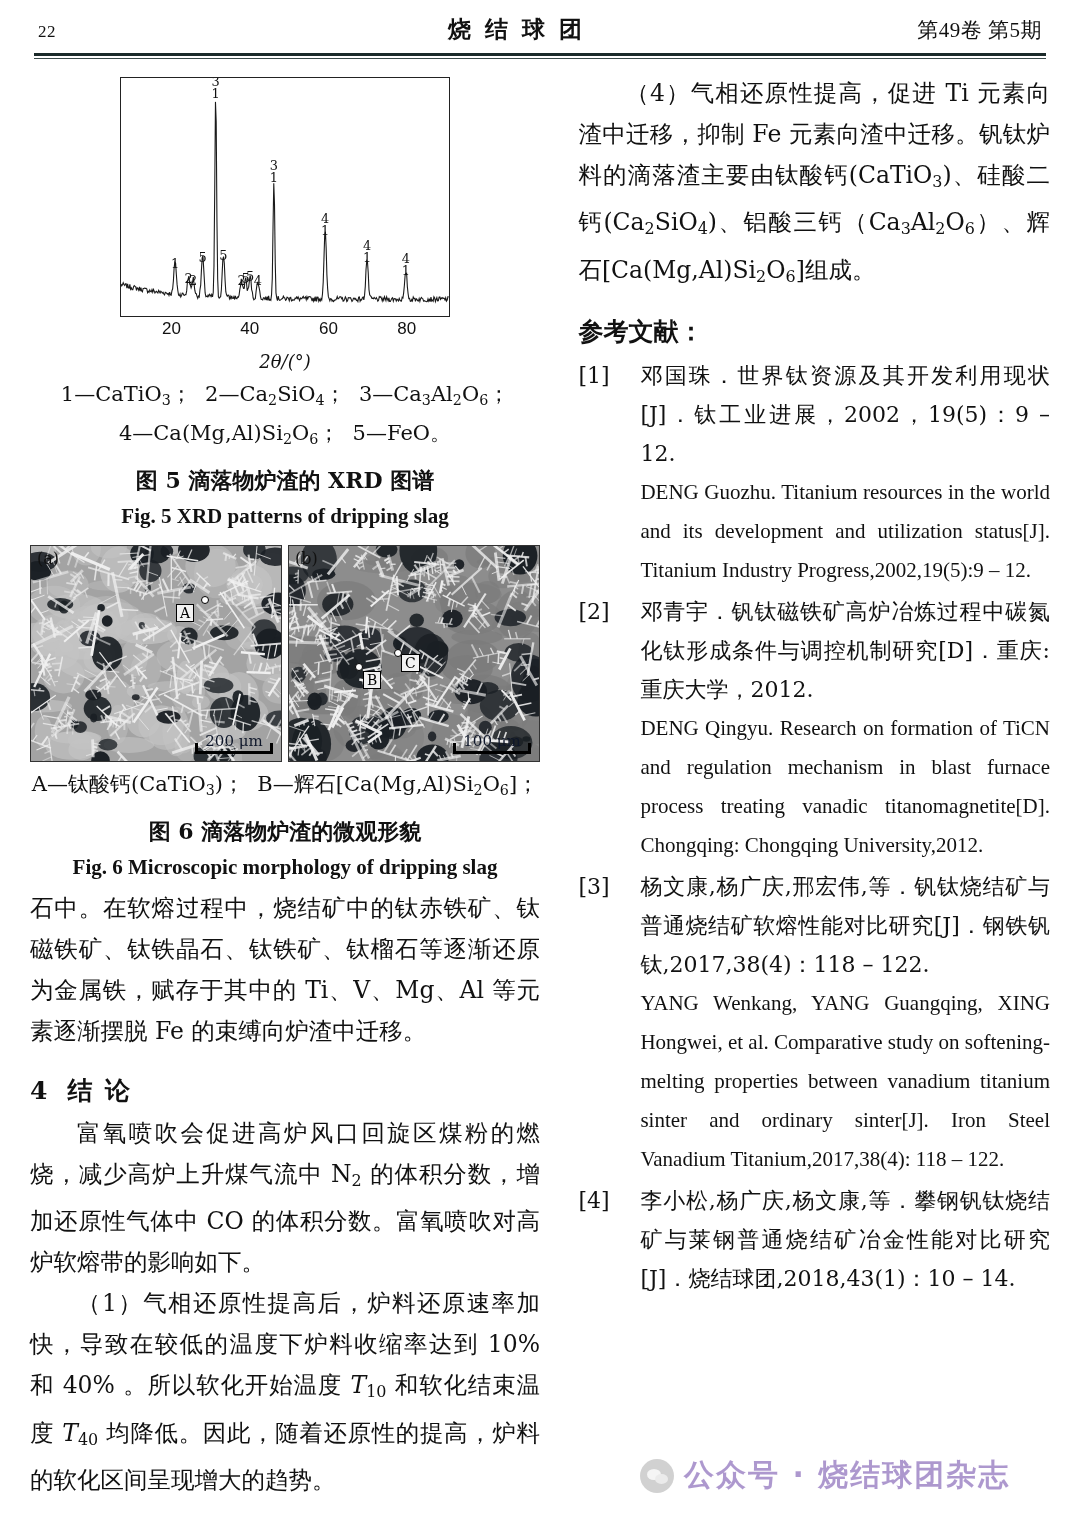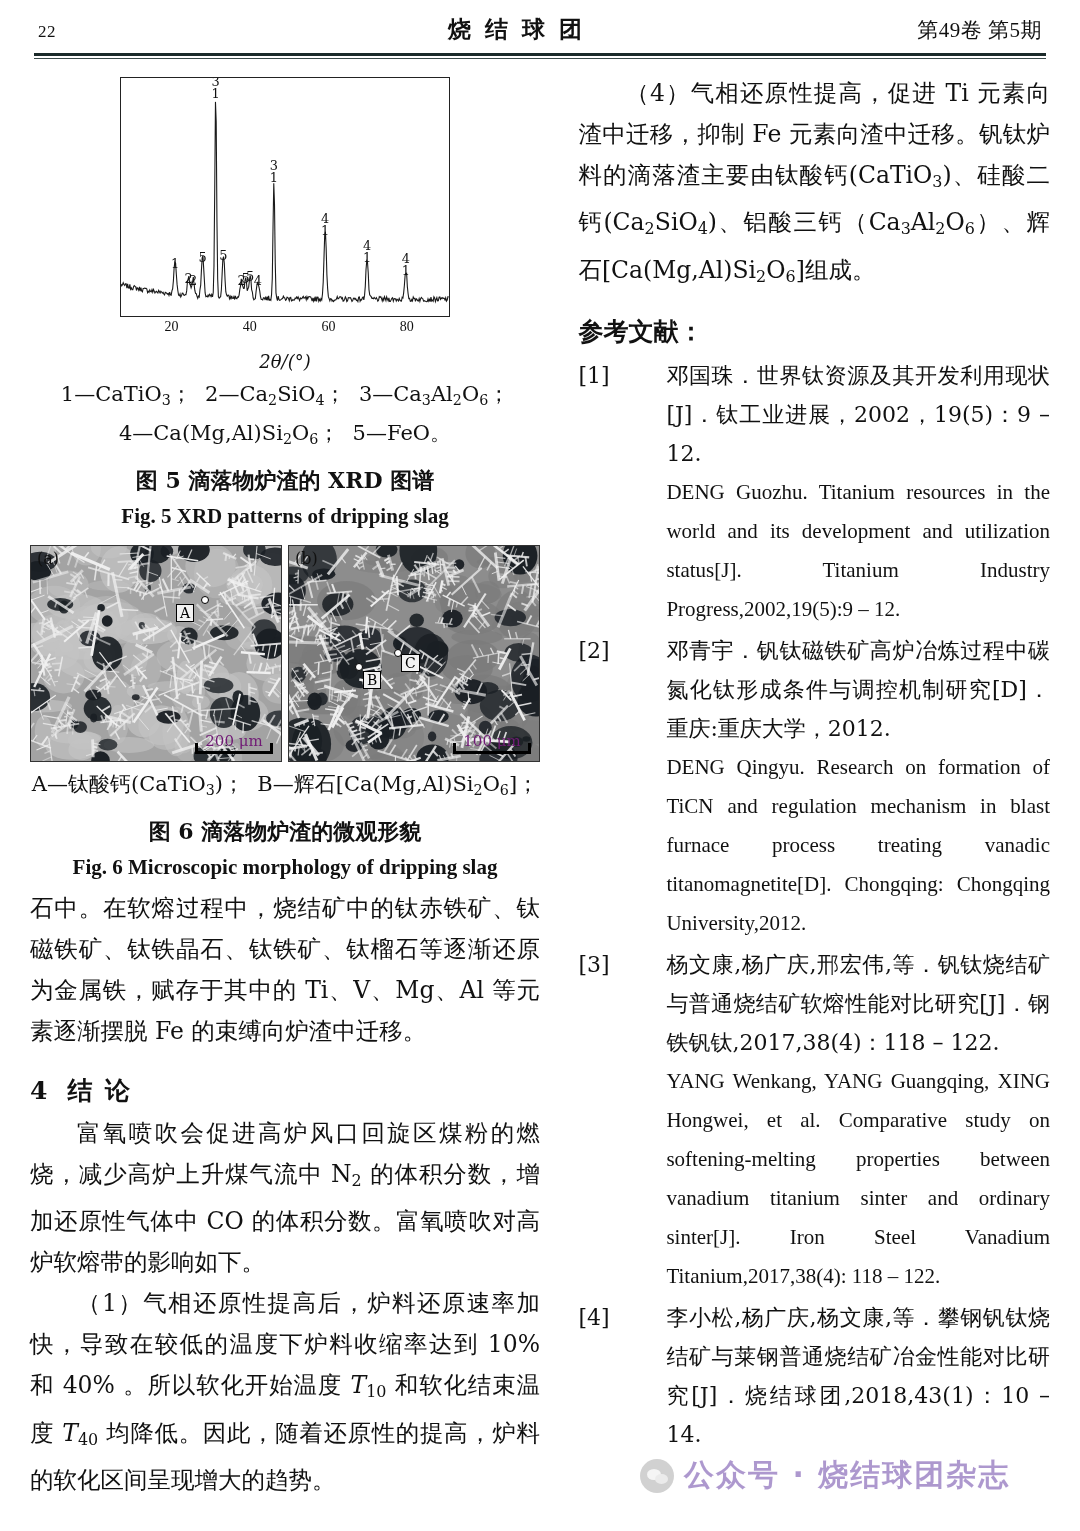--- a/index.html
+++ b/index.html
@@ -71,22 +71,22 @@
     border: 1.6px solid #222;
     height: 238px;
     position: relative;
     background: #fff;
     overflow: hidden;
   }
   .xrd-svg { display: block; width: 100%; height: 100%; }
   .xrd-axis {
     position: relative;
     height: 40px;
-    font-size: 14px;
-    font-family: Liberation Serif, serif;
+    font-size: 17px;
+    font-family: Liberation Sans, sans-serif;
   }
   .xrd-axis span { position: absolute; top: 2px; transform: translateX(-50%); }
   .xrd-xlabel {
     text-align: center; font-size: 18px; font-style: italic;
     margin-top: -6px;
     font-family: "DejaVu Serif", serif;
   }
   .fig-legend {
     font-size: 21px;
     line-height: 33px;
@@ -131,21 +131,21 @@
     padding: 0 3px; line-height: 16px;
     font-family: "DejaVu Serif", serif;
   }
   .micro .pointdot {
     position: absolute; z-index: 7;
     width: 6px; height: 6px; border-radius: 50%;
     background: #fff; border: 1px solid #000;
   }
   .scalebar {
     position: absolute; right: 8px; bottom: 7px; z-index: 8;
-    color: #701a75; font-size: 15px; text-align: center;
+    color: #0f172a; font-size: 15px; text-align: center;
     font-family: "DejaVu Serif", serif;
   }
   .scalebar .bar {
     height: 3px; background: #000; width: 78px; margin: 0 auto;
     position: relative;
   }
   .scalebar .bar:before, .scalebar .bar:after {
     content: ""; position: absolute; width: 3px; height: 11px;
     background: #000; top: -8px;
   }
@@ -170,21 +170,21 @@
   
   .ref {
     display: flex;
     margin-bottom: 2px;
   }
   .ref .idx {
     width: 62px; flex: 0 0 62px;
     font-size: 22px; line-height: 39px;
     font-family: "DejaVu Serif", serif;
   }
-  .ref .bodytext { flex: 1; margin-left: 26px; }
+  .ref .bodytext { flex: 1; }
   .ref .cn {
     font-size: 22px; line-height: 39px;
     text-align: justify; text-justify: inter-ideograph;
     font-family: "DejaVu Serif", serif;
   }
   .ref .en {
     font-size: 21px; line-height: 39px;
     text-align: justify;
     font-family: "Liberation Serif", serif;
   }

